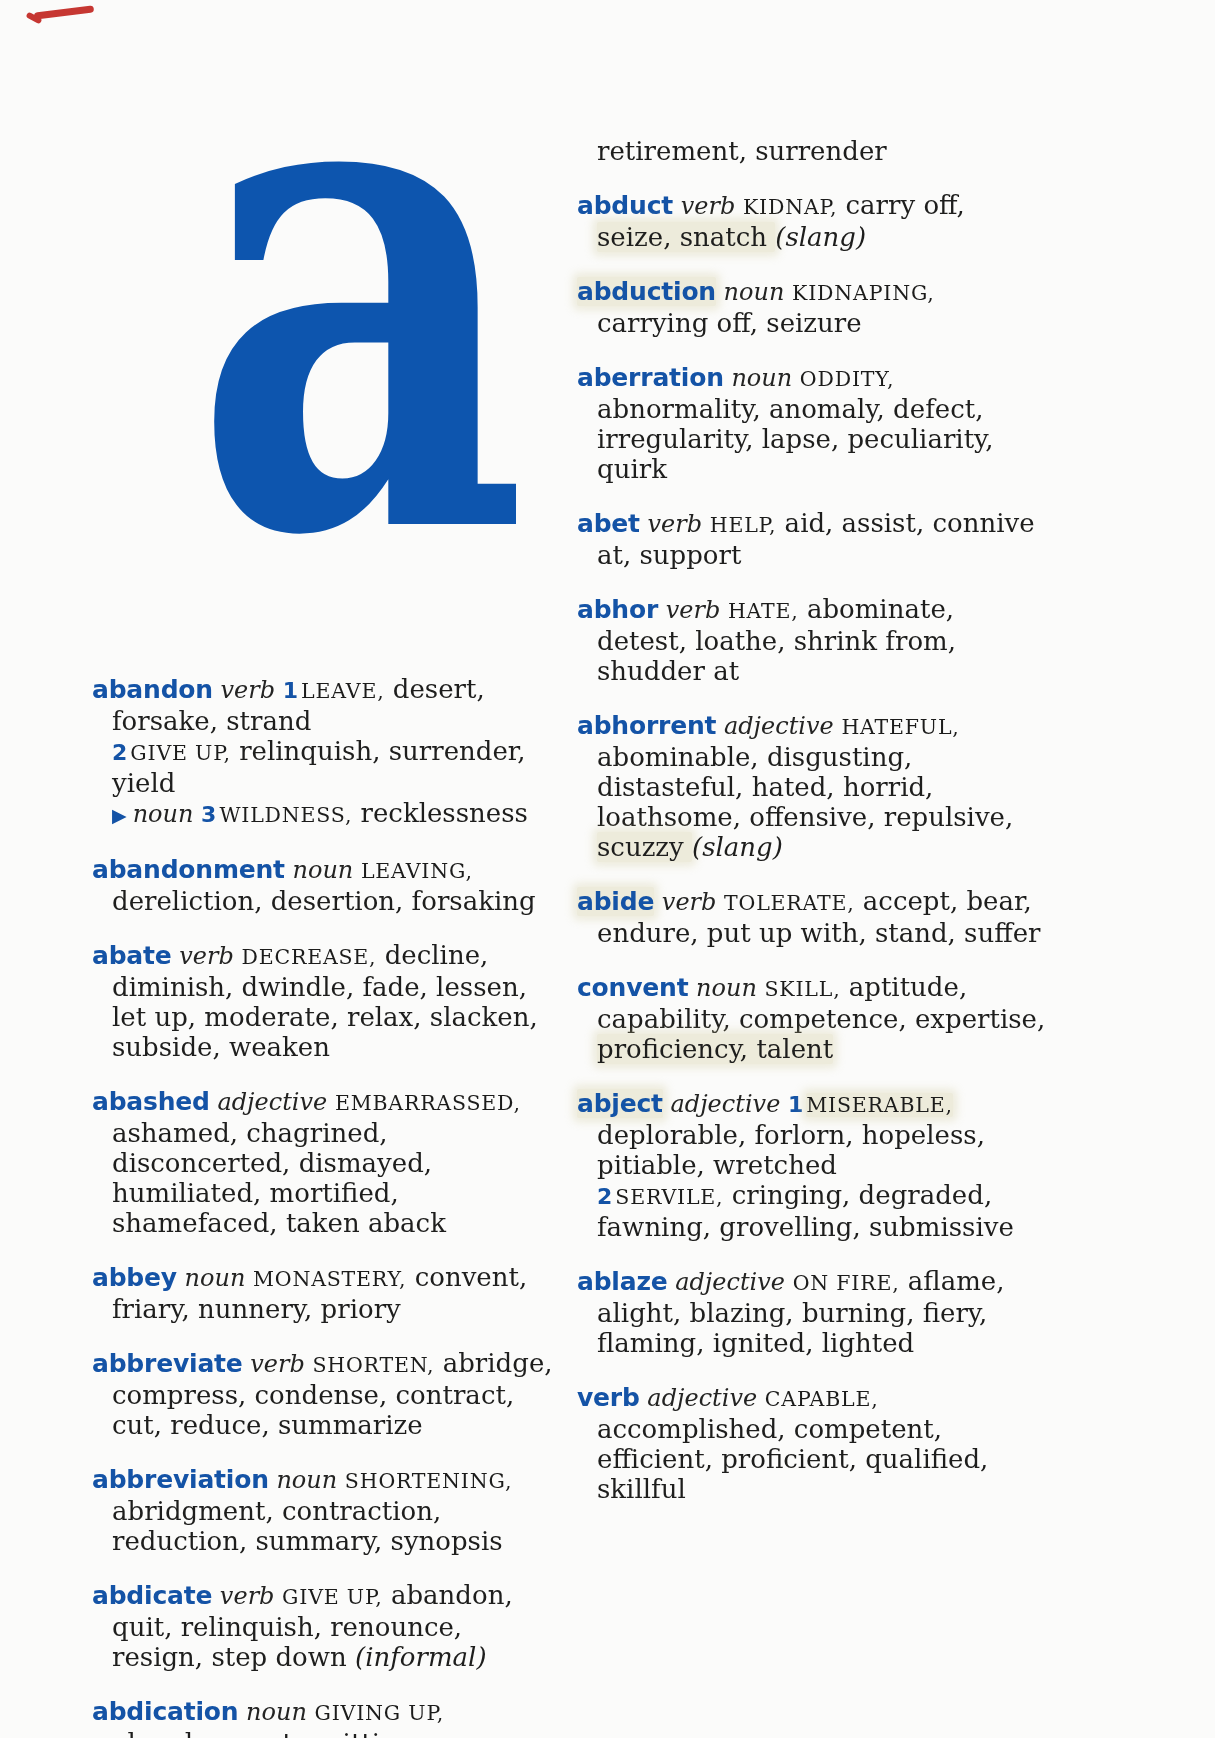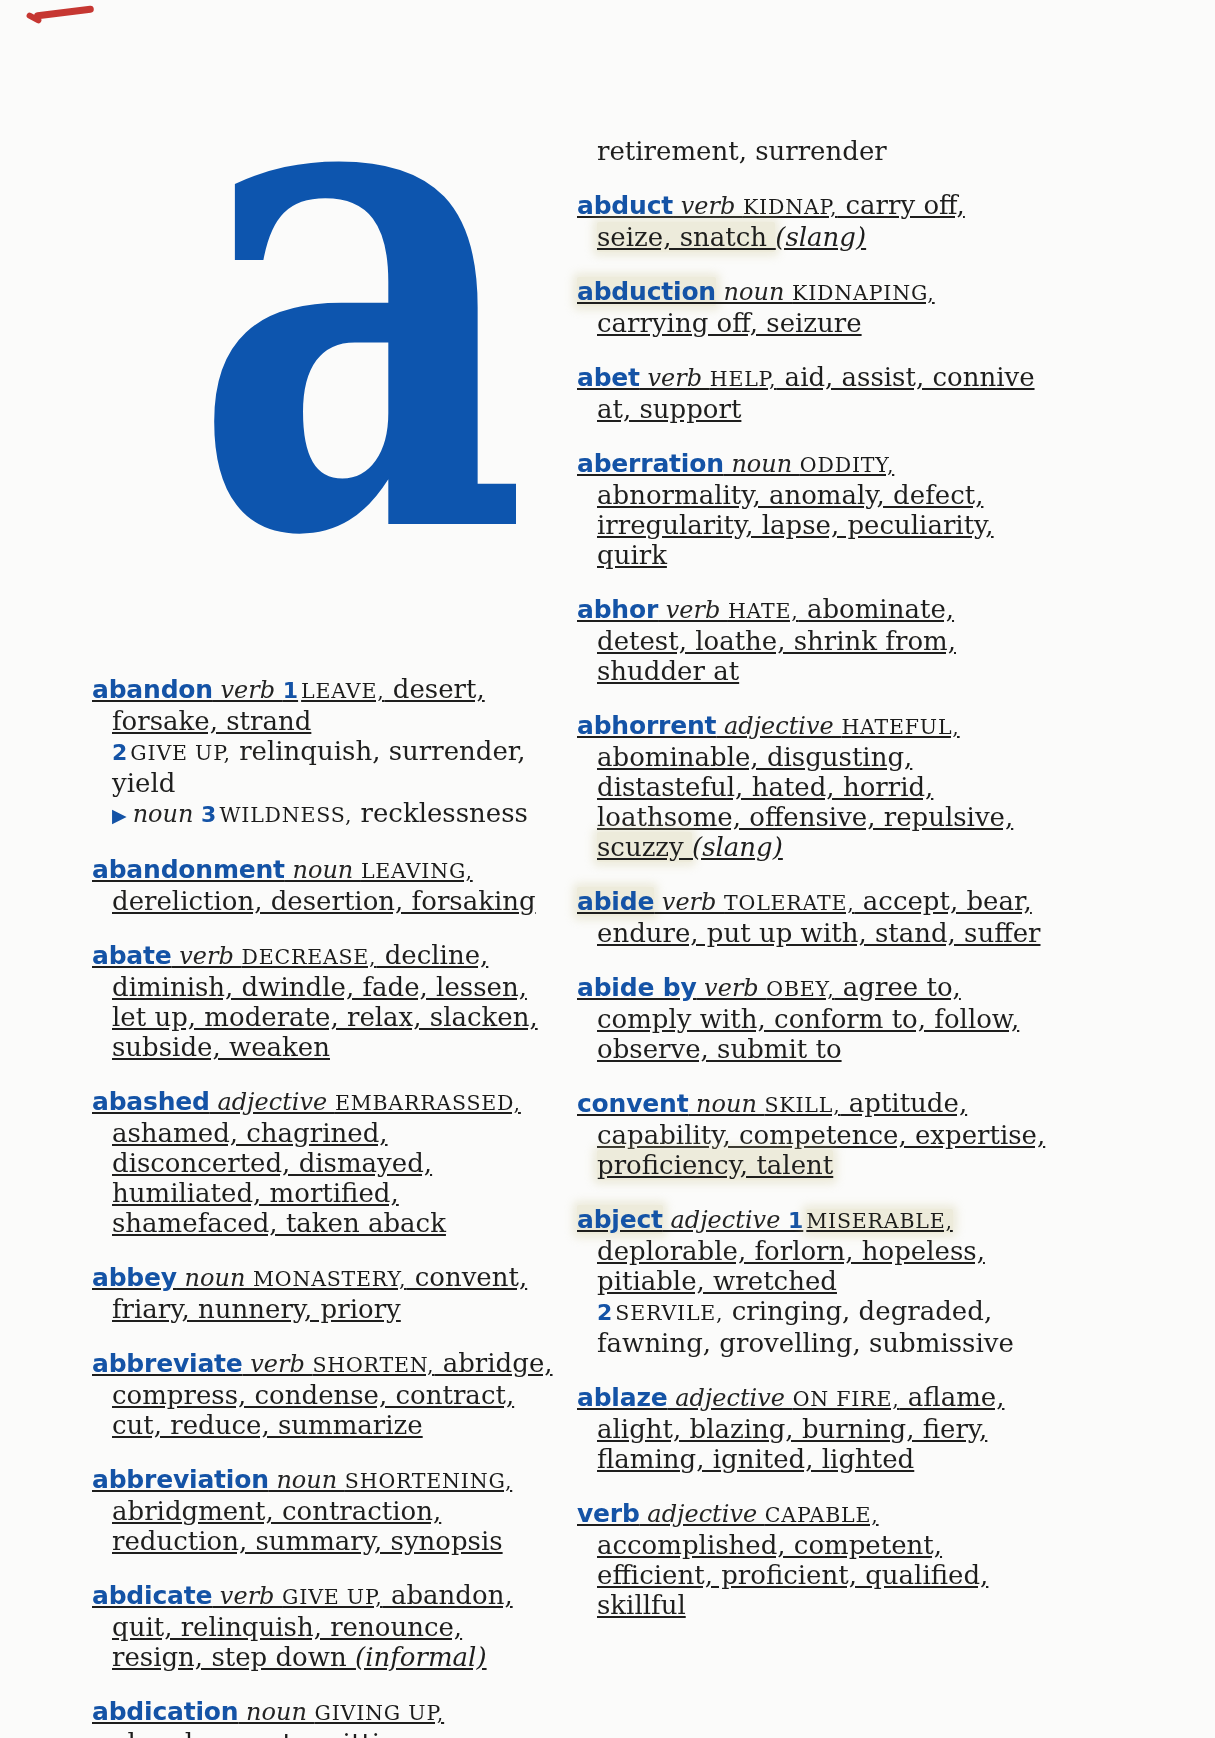--- a/index.html
+++ b/index.html
@@ -28,21 +28,21 @@
     font-family:"DejaVu Serif",serif; font-weight:bold;
     font-size:680px; line-height:680px;
     color:var(--dropblue,#0d55ae);
     transform:scaleX(0.76); transform-origin:0 0;
     user-select:none;
   }
   .col { position:absolute; font-size:26px; line-height:30px; }
   .col-left  { left:92px; top:650px; width:465px; }
   .col-right { left:577px; top:112px; width:470px; }
   .entry { padding-left:20px;margin-top:24px; }
-  .block.first { text-indent:-20px;text-decoration:underline; }
+  .block.first { text-indent:-20px; }
   .sg-hw {
     font-family:"DejaVu Sans","Liberation Sans",sans-serif;
     font-weight:700; color:var(--blue,#1453a6);
     font-size:25px; letter-spacing:-0.2px;
   }
   .sg-pos { font-style:italic; font-size:24px; color:#242423; }
   .sg-num {
     font-family:"DejaVu Sans","Liberation Sans",sans-serif;
     font-weight:700; color:var(--blue,#1453a6);
     font-size:22px; margin-right:3px;
@@ -102,36 +102,33 @@
       <div class="entry">
         <div class="block"><span class="sg-t">retirement, surrender</span></div>
       </div>
       <div class="entry">
         <div class="block first"><span class="sg-hw">abduct</span><span class="sg-pos"> verb </span><span class="sg-sc">KIDNAP,</span><span class="sg-t"> carry off, </span><span class="sg-t hl">seize, snatch </span><span class="sg-it">(slang)</span></div>
       </div>
       <div class="entry">
         <div class="block first"><span class="sg-hw hl">abduction</span><span class="sg-pos"> noun </span><span class="sg-sc">KIDNAPING,</span><span class="sg-t"> carrying off, seizure</span></div>
       </div>
       <div class="entry">
-        <div class="block first"><span class="sg-hw">abet</span><span class="sg-pos"> verb </span><span class="sg-sc">HELP,</span><span class="sg-t"> aid, assist, connive at, support</span></div>
+        <div class="block first"><span class="sg-hw">aberration</span><span class="sg-pos"> noun </span><span class="sg-sc">ODDITY,</span><span class="sg-t"> abnormality, anomaly, defect, irregularity, lapse, peculiarity, quirk</span></div>
       </div>
       <div class="entry">
-        <div class="block first"><span class="sg-hw">aberration</span><span class="sg-pos"> noun </span><span class="sg-sc">ODDITY,</span><span class="sg-t"> abnormality, anomaly, defect, irregularity, lapse, peculiarity, quirk</span></div>
+        <div class="block first"><span class="sg-hw">abet</span><span class="sg-pos"> verb </span><span class="sg-sc">HELP,</span><span class="sg-t"> aid, assist, connive at, support</span></div>
       </div>
       <div class="entry">
         <div class="block first"><span class="sg-hw">abhor</span><span class="sg-pos"> verb </span><span class="sg-sc">HATE,</span><span class="sg-t"> abominate, detest, loathe, shrink from, shudder at</span></div>
       </div>
       <div class="entry">
         <div class="block first"><span class="sg-hw">abhorrent</span><span class="sg-pos"> adjective </span><span class="sg-sc">HATEFUL,</span><span class="sg-t"> abominable, disgusting, distasteful, hated, horrid, loathsome, offensive, repulsive, </span><span class="sg-t hl">scuzzy </span><span class="sg-it">(slang)</span></div>
       </div>
       <div class="entry">
         <div class="block first"><span class="sg-hw hl">abide</span><span class="sg-pos"> verb </span><span class="sg-sc">TOLERATE,</span><span class="sg-t"> accept, bear, endure, put up with, stand, suffer</span></div>
-      </div>
-      <div class="entry">
-        <div class="block first"><span class="sg-hw">abide by</span><span class="sg-pos"> verb </span><span class="sg-sc">OBEY,</span><span class="sg-t"> agree to, comply with, conform to, follow, observe, submit to</span></div>
       </div>
       <div class="entry">
         <div class="block first"><span class="sg-hw">convent</span><span class="sg-pos"> noun </span><span class="sg-sc">SKILL,</span><span class="sg-t"> aptitude, capability, competence, expertise, </span><span class="sg-t hl">proficiency, talent</span></div>
       </div>
       <div class="entry">
         <div class="block first"><span class="sg-hw hl">abject</span><span class="sg-pos"> adjective </span><span class="sg-num">1</span><span class="sg-sc hl">MISERABLE,</span><span class="sg-t"> deplorable, forlorn, hopeless, pitiable, wretched</span></div>
         <div class="block"><span class="sg-num">2</span><span class="sg-sc">SERVILE,</span><span class="sg-t"> cringing, degraded, fawning, grovelling, submissive</span></div>
       </div>
       <div class="entry">
         <div class="block first"><span class="sg-hw">ablaze</span><span class="sg-pos"> adjective </span><span class="sg-sc">ON FIRE,</span><span class="sg-t"> aflame, alight, blazing, burning, fiery, flaming, ignited, lighted</span></div>

